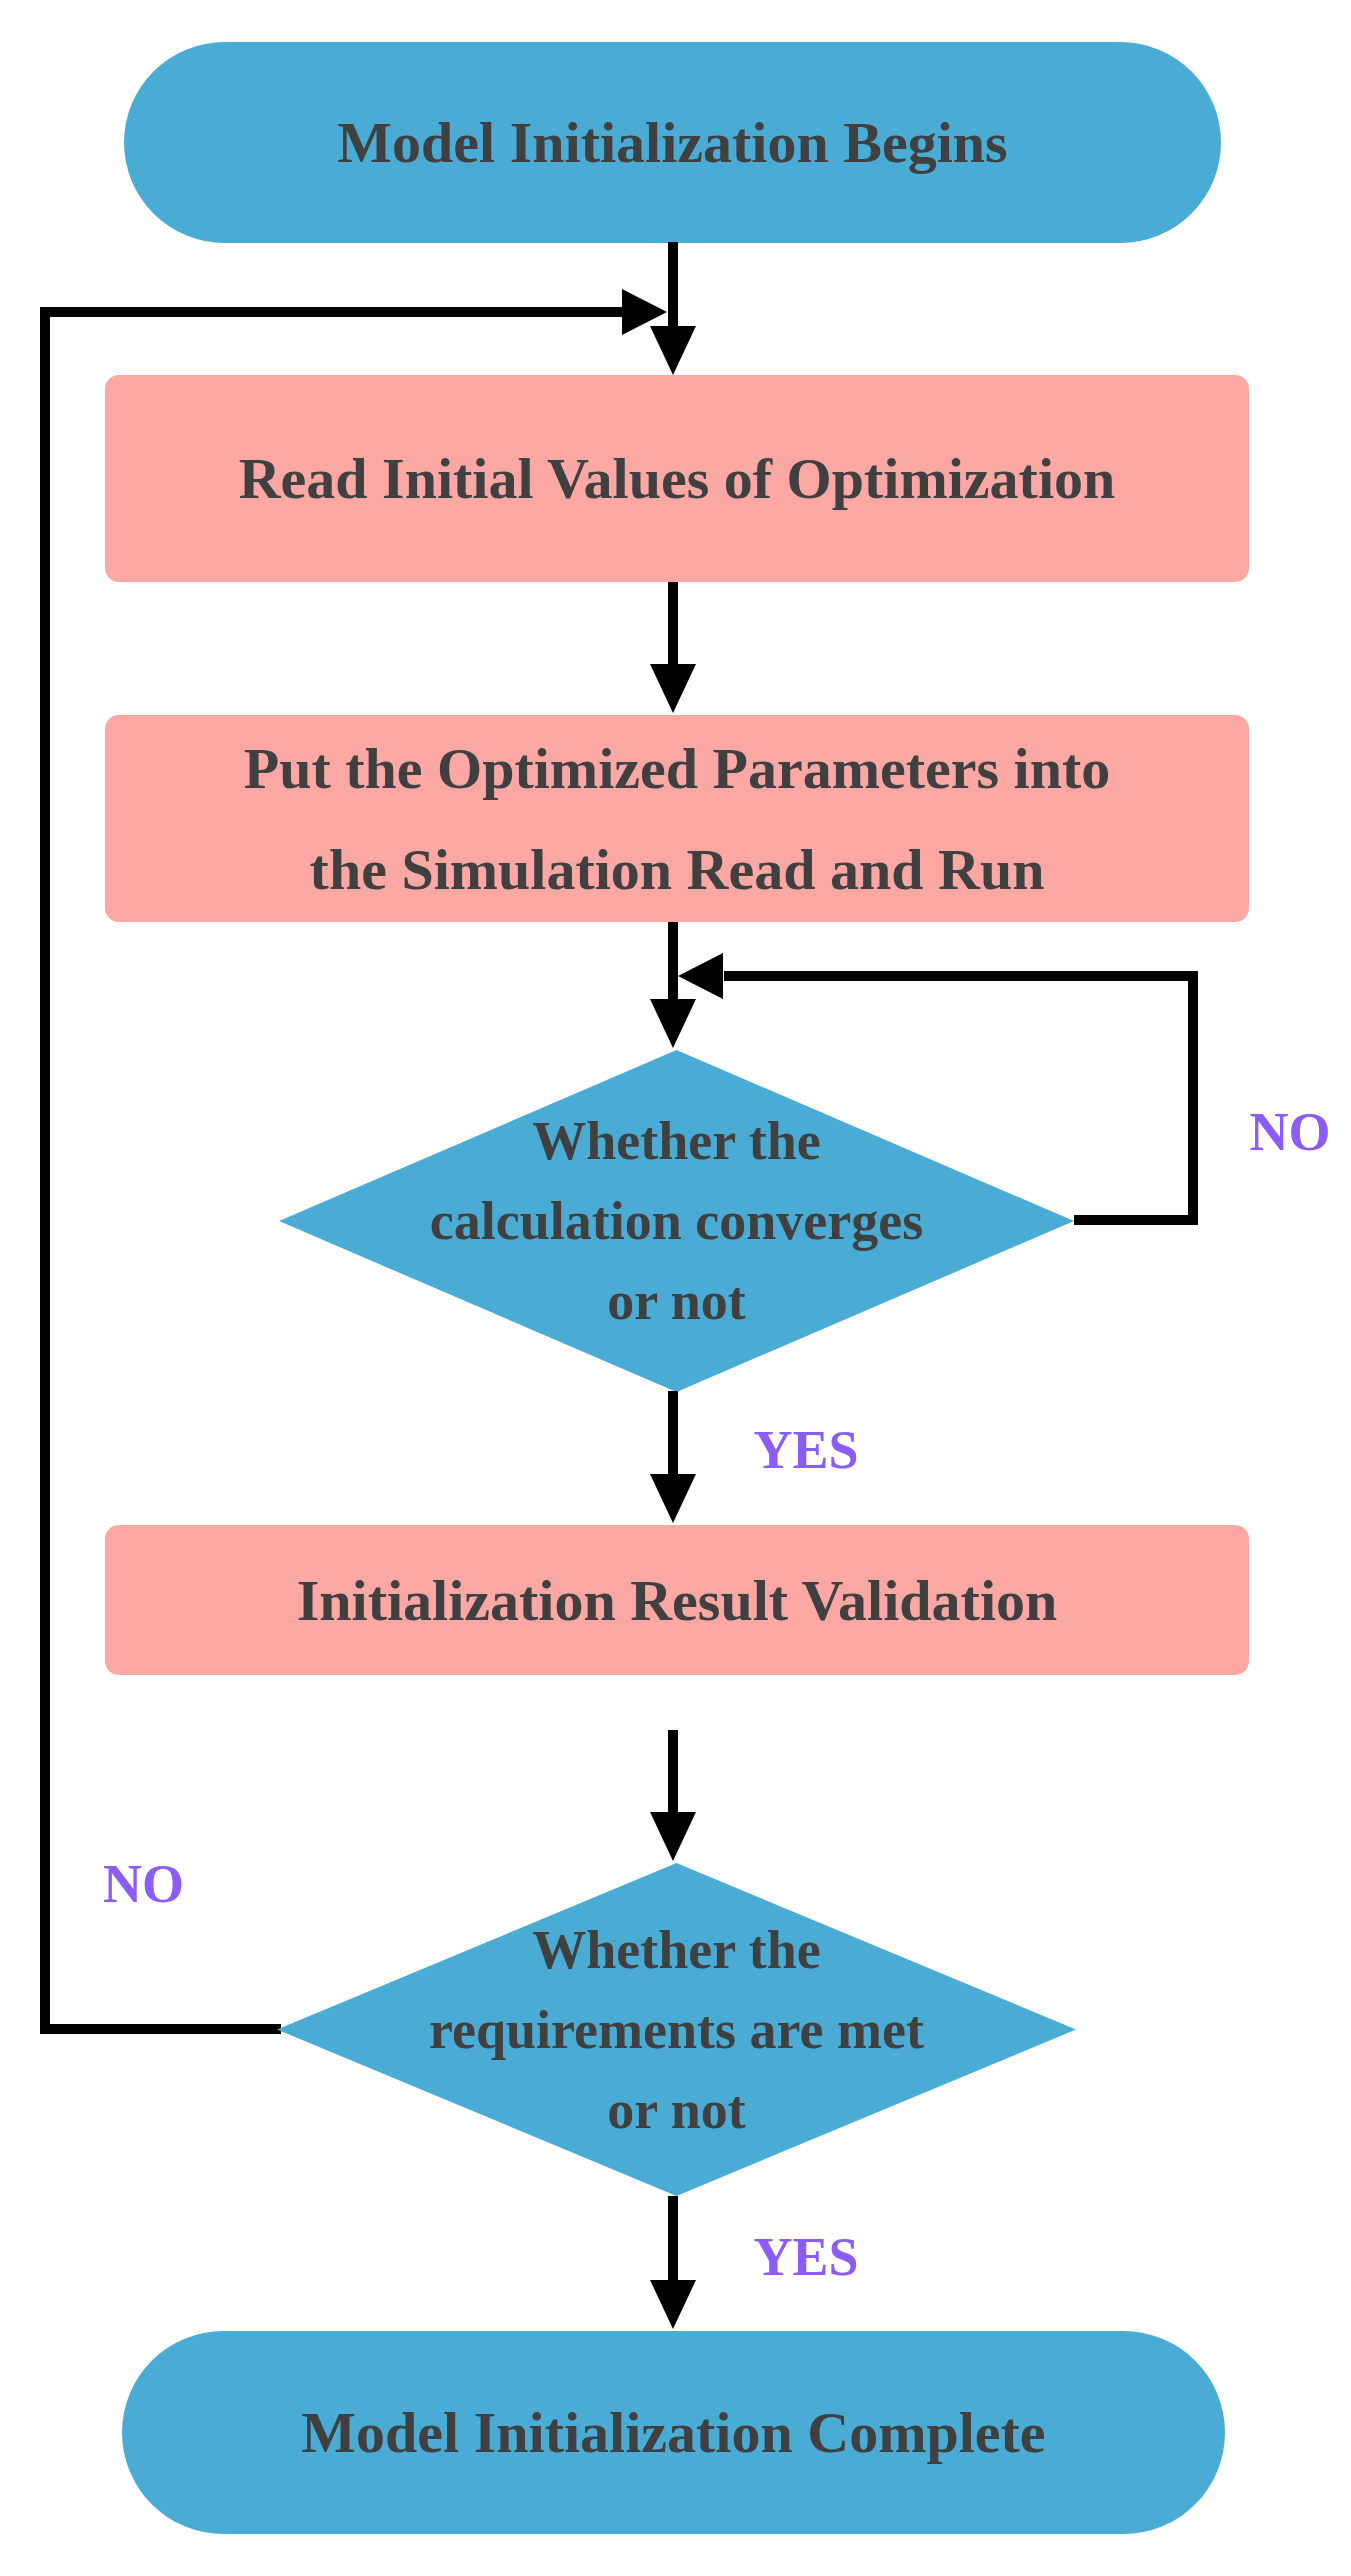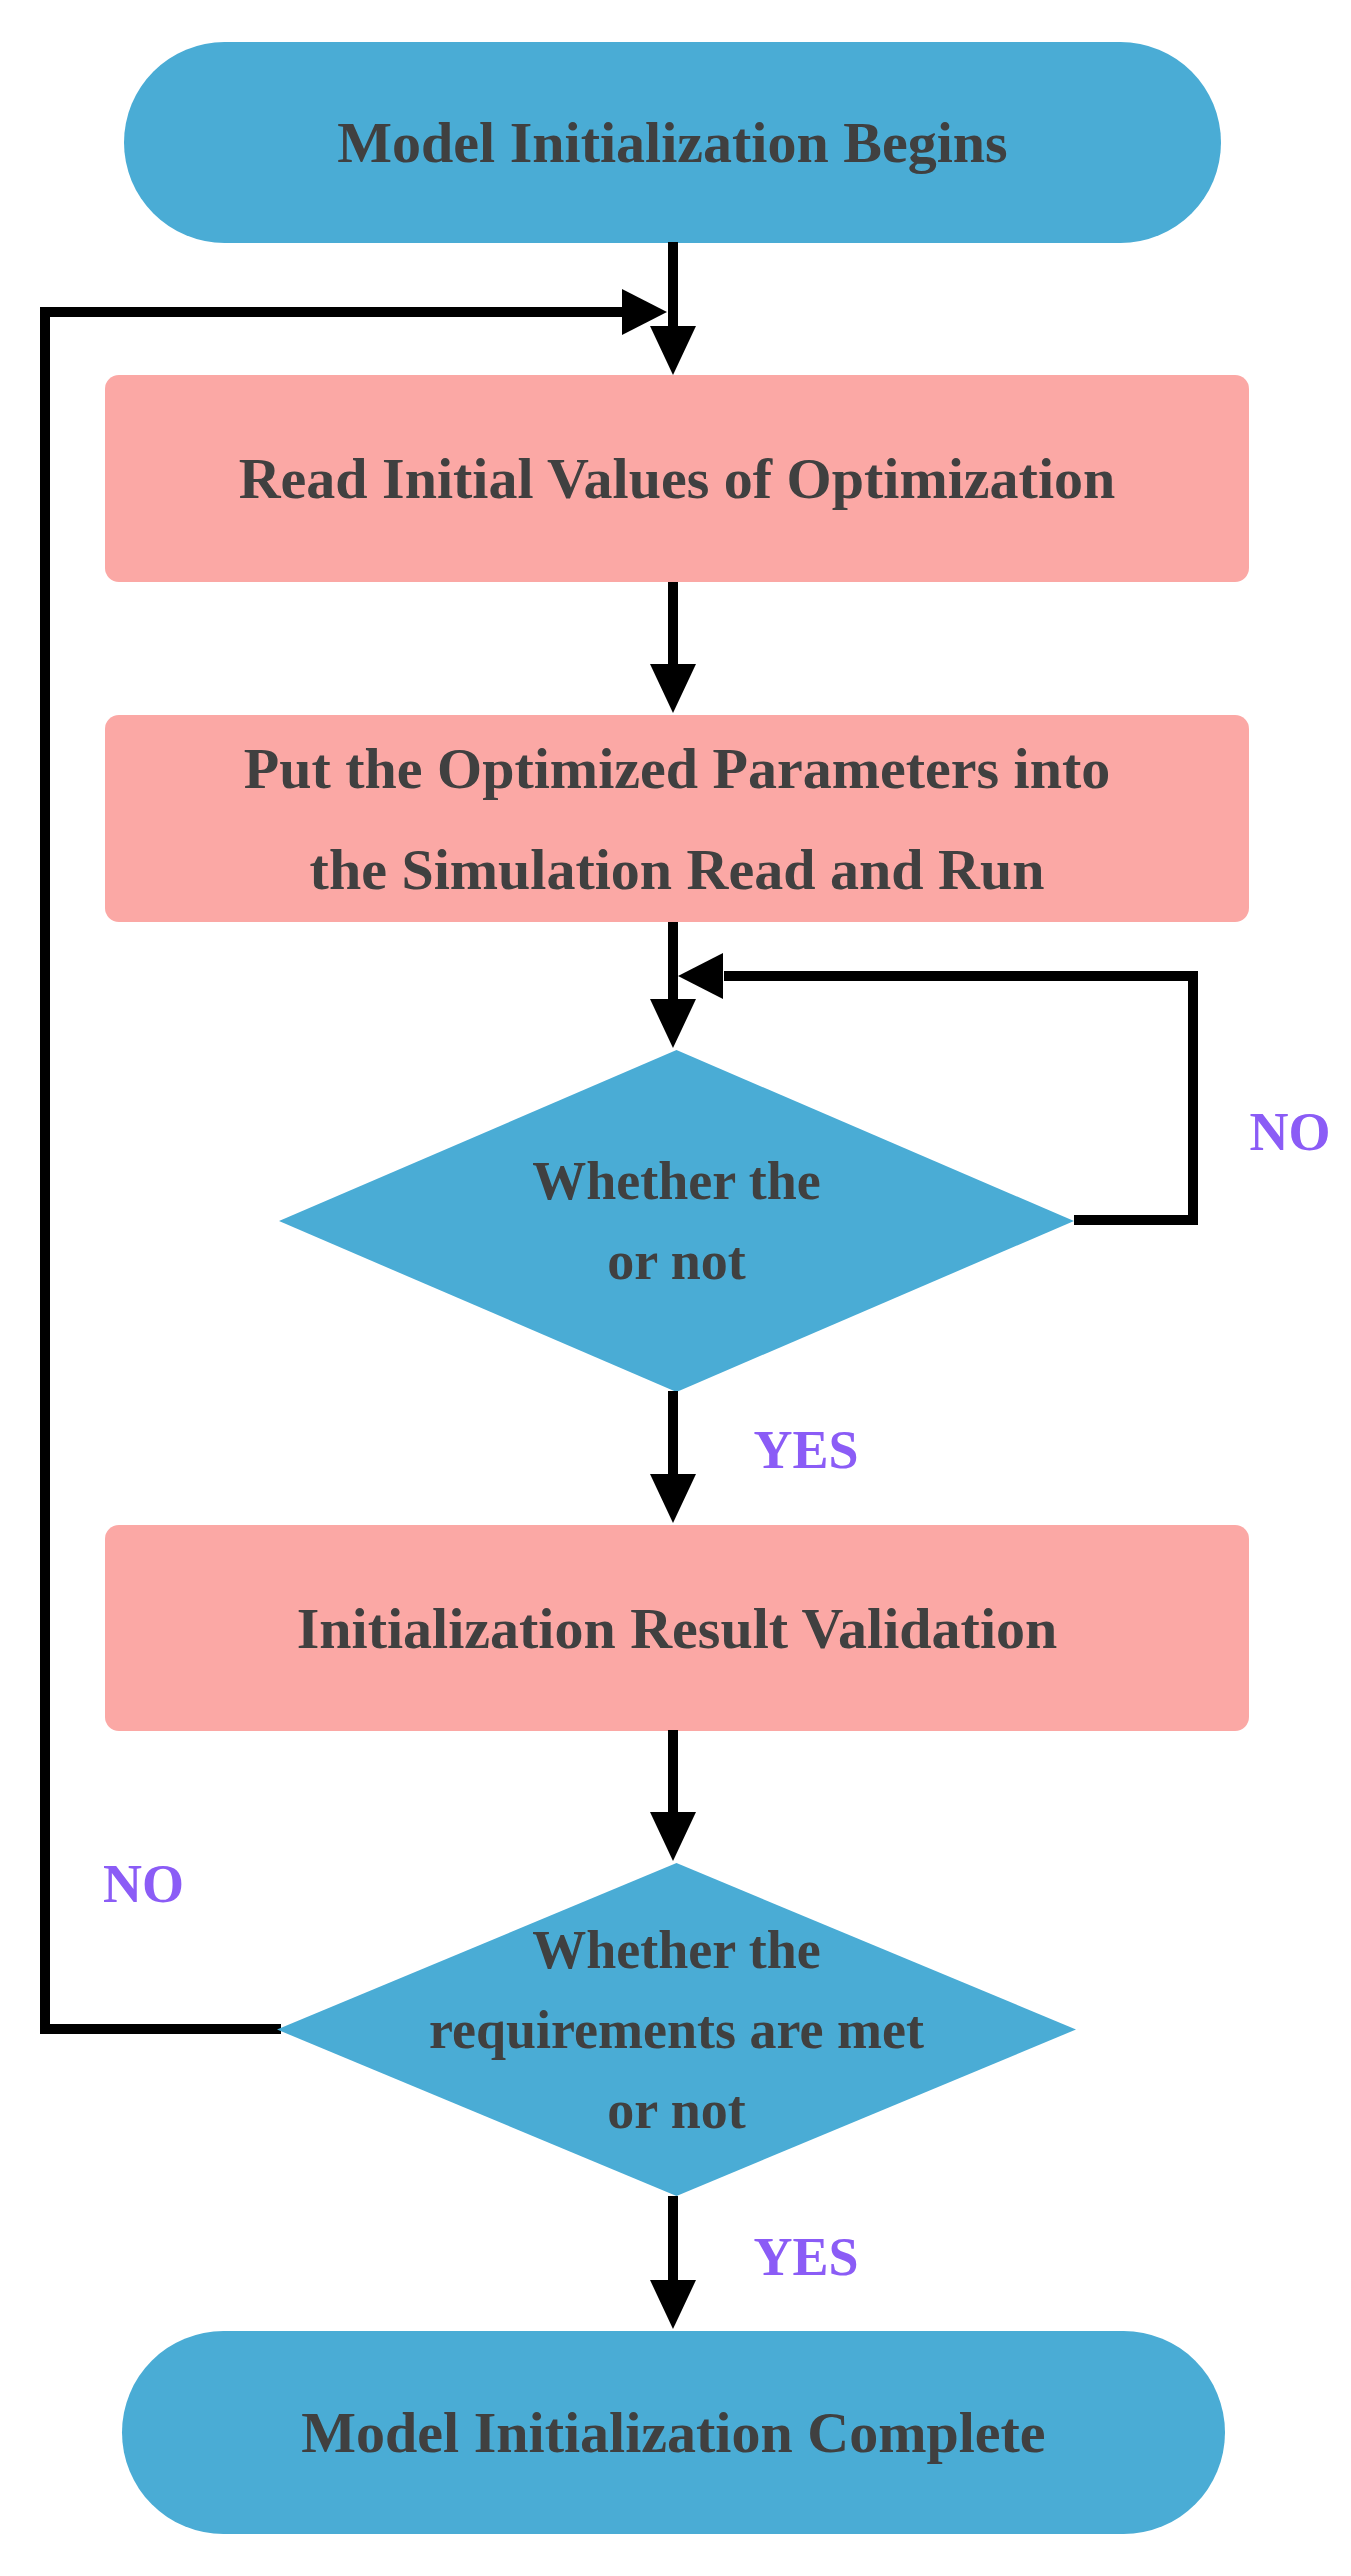--- a/index.html
+++ b/index.html
@@ -112,30 +112,31 @@
   <div class="connector" style="left:668px; top:922px; width:9.6px; height:80px;"></div>
   <div class="ah ah-down" style="left:650px; top:999px;"></div>
 
   <div class="ah ah-left" style="left:678px; top:953px;"></div>
   <div class="connector" style="left:724px; top:971px; width:474px; height:9.6px;"></div>
   <div class="connector" style="left:1188px; top:971px; width:9.6px; height:254px;"></div>
   <div class="connector" style="left:1074px; top:1215px; width:124px; height:9.6px;"></div>
 
   <div class="node decision" style="left:279px; top:1050px; width:795px; height:342px;">
     <span class="line">Whether the</span>
+    <span class="line">calculation converges</span>
     <span class="line">or not</span>
   </div>
 
   <div class="edge-label" style="left:1229px; top:1101px; width:122px;">NO</div>
 
   <div class="connector" style="left:668px; top:1391px; width:9.6px; height:86px;"></div>
   <div class="ah ah-down" style="left:650px; top:1474px;"></div>
   <div class="edge-label" style="left:732px; top:1419px; width:148px;">YES</div>
 
-  <div class="node process" style="left:105px; top:1525px; width:1144px; height:206px;">
+  <div class="node process" style="left:105px; top:1525px; width:1144px; height:150px;">
     <span class="line">Initialization Result Validation</span>
   </div>
 
   <div class="connector" style="left:668px; top:1730px; width:9.6px; height:85px;"></div>
   <div class="ah ah-down" style="left:650px; top:1812px;"></div>
 
   <div class="edge-label" style="left:74px; top:1853px; width:139px;">NO</div>
 
   <div class="node decision" style="left:277px; top:1863px; width:799px; height:333px;">
     <span class="line">Whether the</span>

